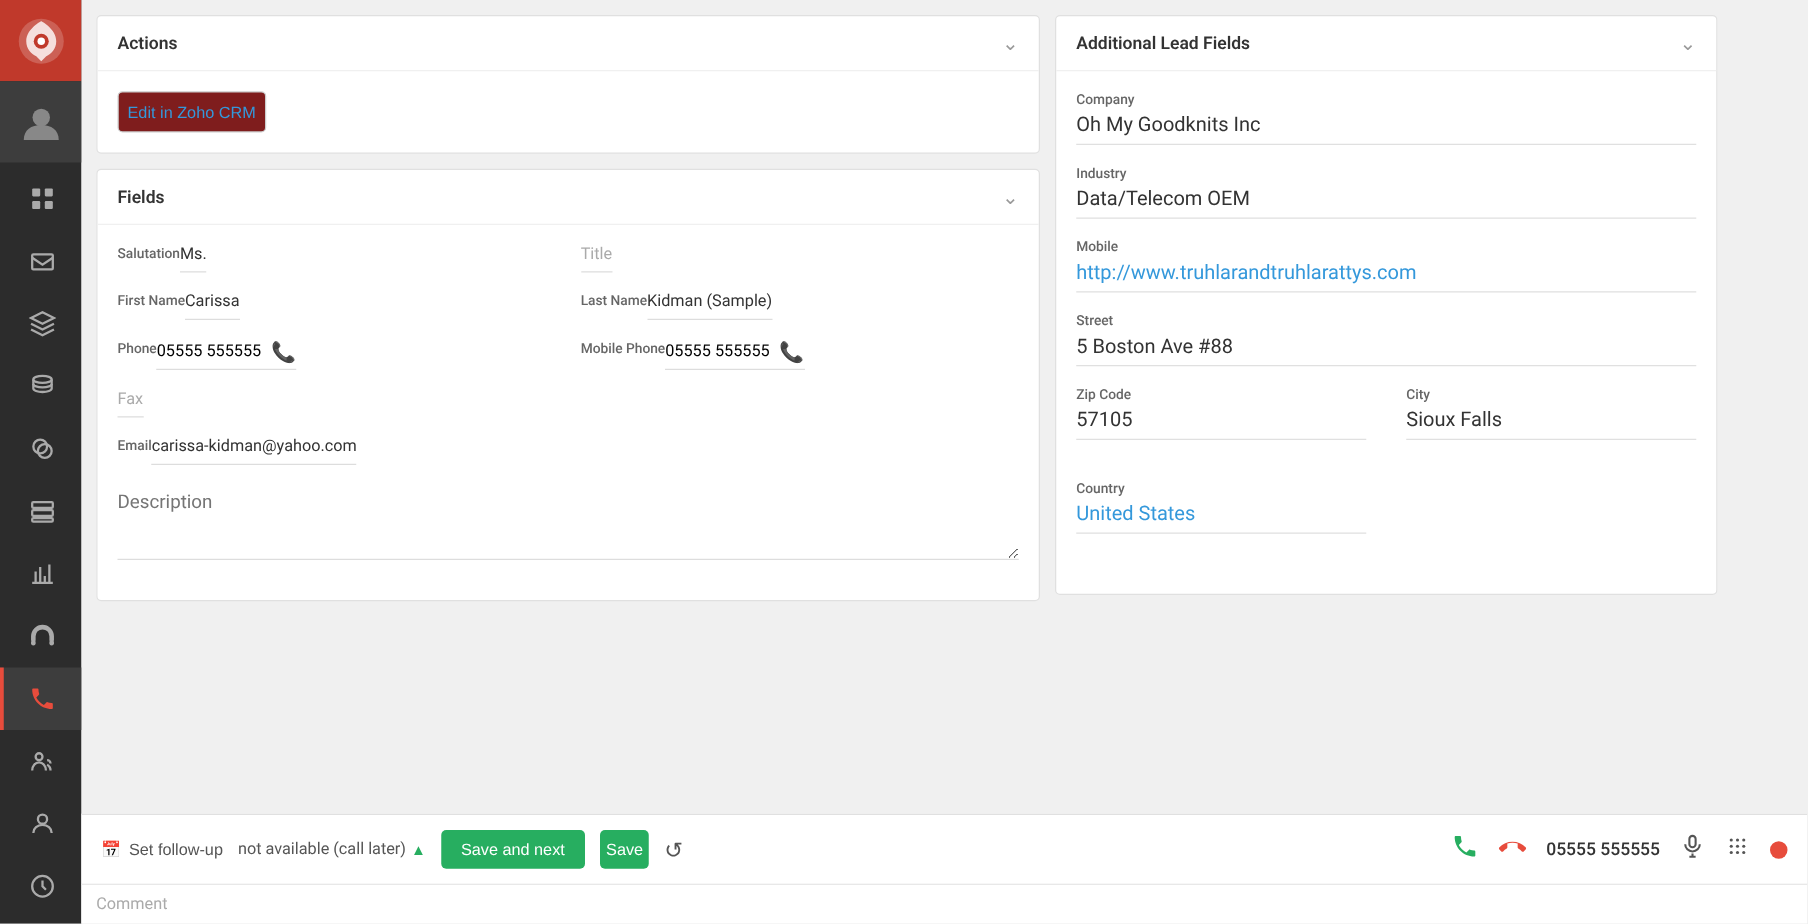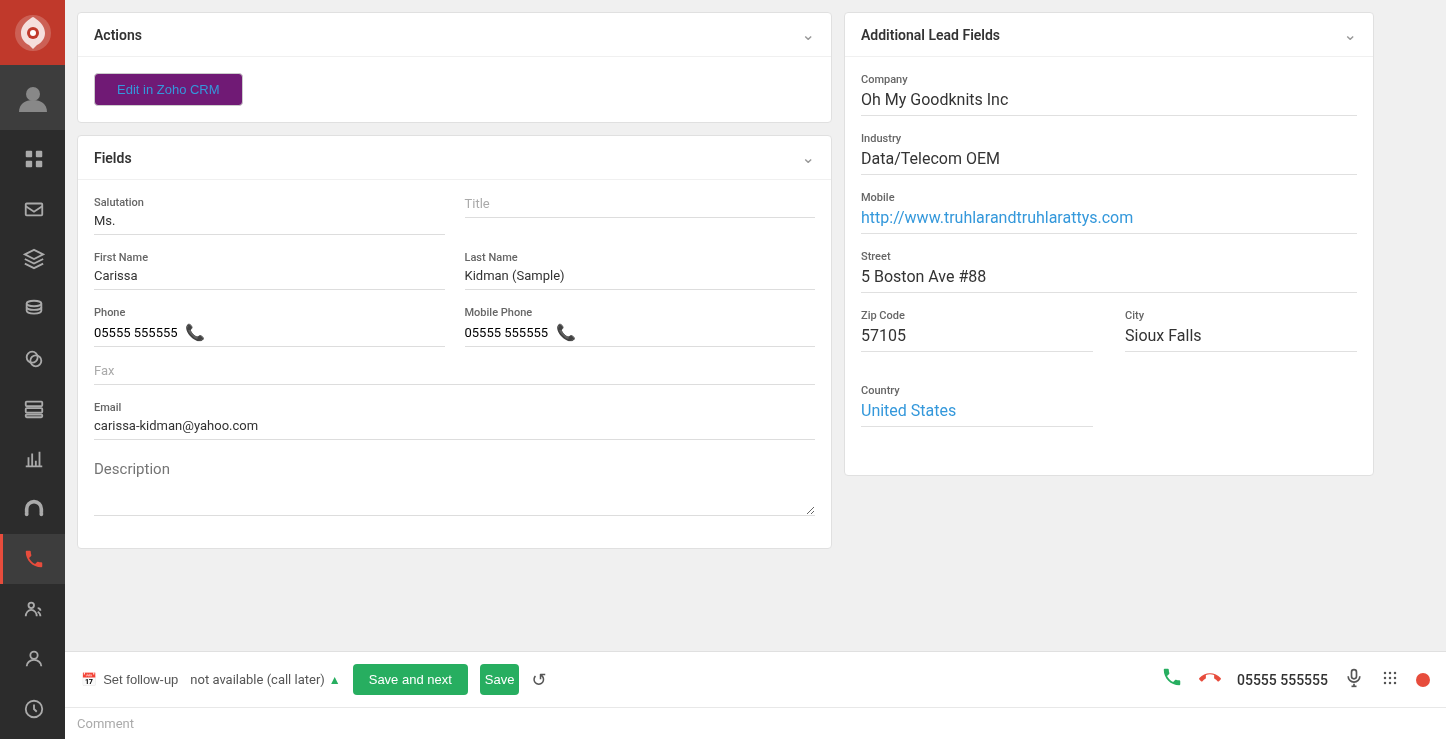--- a/index.html
+++ b/index.html
@@ -111,36 +111,36 @@
     }
     .card-header .chevron { color: #999; font-size: 16px; }
 
     .card-body { padding: 16px; }
 
     
     .actions-card .card-body {
       padding: 16px;
     }
     .edit-crm-btn {
-      background: #701a75;
+      background: #7f1d1d;
       border: 1px solid #ccc;
       border-radius: 4px;
-      padding: 8px 22px;
+      padding: 8px 7px;
       font-size: 13px;
       color: #3498db;
       cursor: pointer;
     }
     .field-row {
       display: grid;
       grid-template-columns: 1fr 1fr;
       gap: 20px;
       margin-bottom: 16px;
     }
     .field-row.single { grid-template-columns: 1fr; }
-    .field-group { display: flex; flex-direction: column; }
+    .field-group { display: flex; flex-direction: row; }
     .field-label {
       font-size: 11px;
       color: #666;
       margin-bottom: 4px;
       font-weight: 500;
     }
     .field-value {
       font-size: 13px;
       color: #333;
       border-bottom: 1px solid #ddd;

